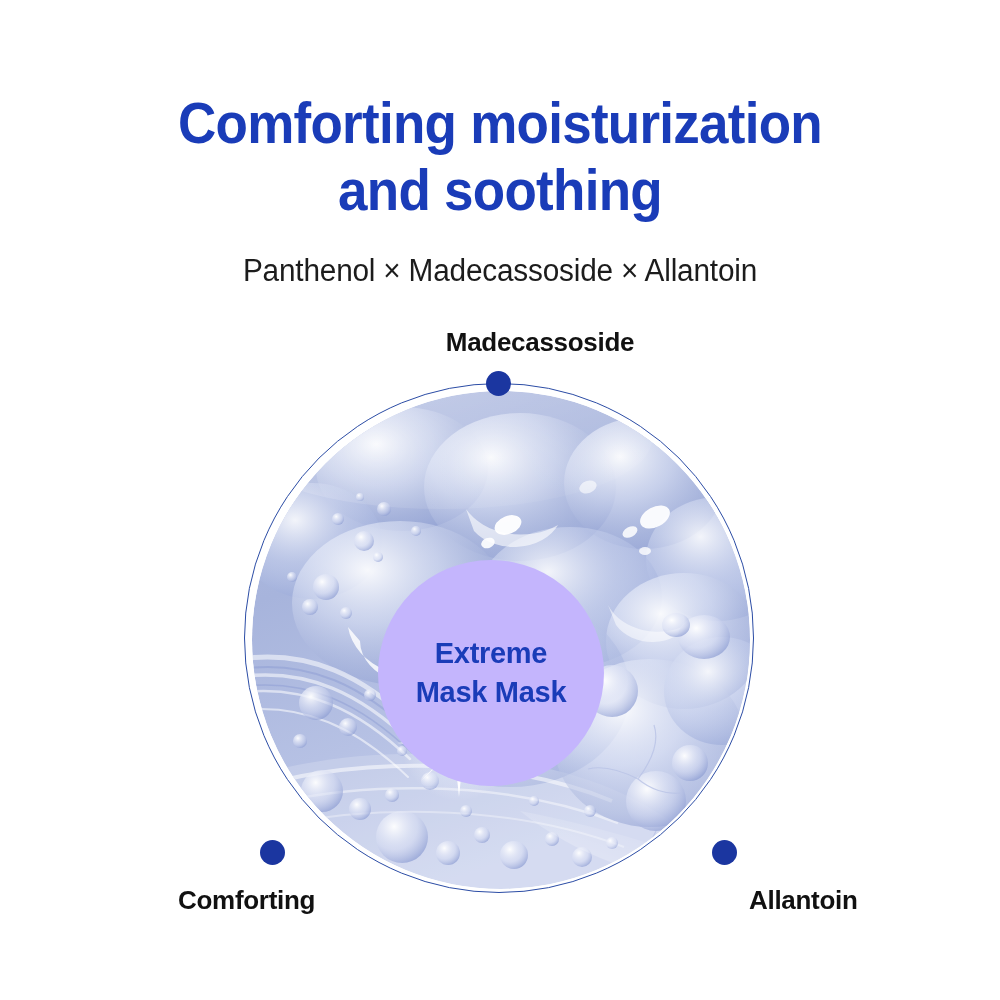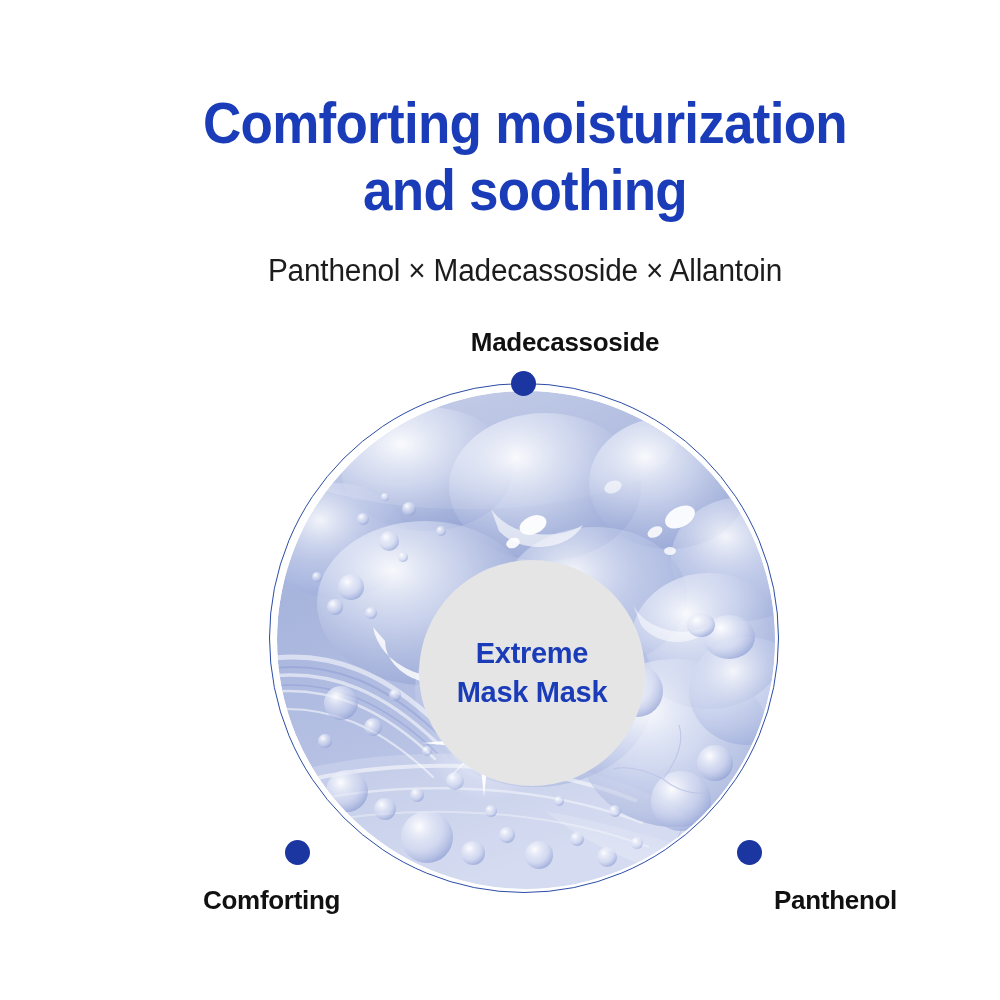--- a/index.html
+++ b/index.html
@@ -13,21 +13,20 @@
     font-family: "Liberation Sans", sans-serif;
     overflow: hidden;
     position: relative;
   }
 
   .page {
     position: relative;
     width: 832px;
     height: 1000px;
     background: #ffffff;
-    margin-left: 25px;
   }
 
   
   .headline {
     position: absolute;
     left: 0;
     top: 52px;
     width: 1000px;
     text-align: center;
     color: #1a3cb8;
@@ -90,26 +89,26 @@
     border-radius: 50%;
     overflow: hidden;
   }
   .gel-circle svg {
     display: block;
   }
 
   
   .center-disc {
     position: absolute;
-    left: 394px;
+    left: 378px;
     top: 560px;
     width: 226px;
     height: 226px;
     border-radius: 50%;
-    background: #e5e5e5;
+    background: #c4b5fd;
     display: flex;
     align-items: center;
     justify-content: center;
     flex-direction: column;
     text-align: center;
   }
   .center-disc .ct-line {
     display: block;
     color: #1a3cb8;
     font-weight: 700;
@@ -338,16 +337,16 @@
       <span class="ct-line">Extreme</span>
       <span class="ct-line">Mask Mask</span>
     </div>
 
     <div class="node-dot top"></div>
     <div class="node-dot left"></div>
     <div class="node-dot right"></div>
 
     <div class="node-label top">Madecassoside</div>
     <div class="node-label left">Comforting</div>
-    <div class="node-label right">Panthenol</div>
+    <div class="node-label right">Allantoin</div>
 
   </div>
 </div>
 
 </body></html>

